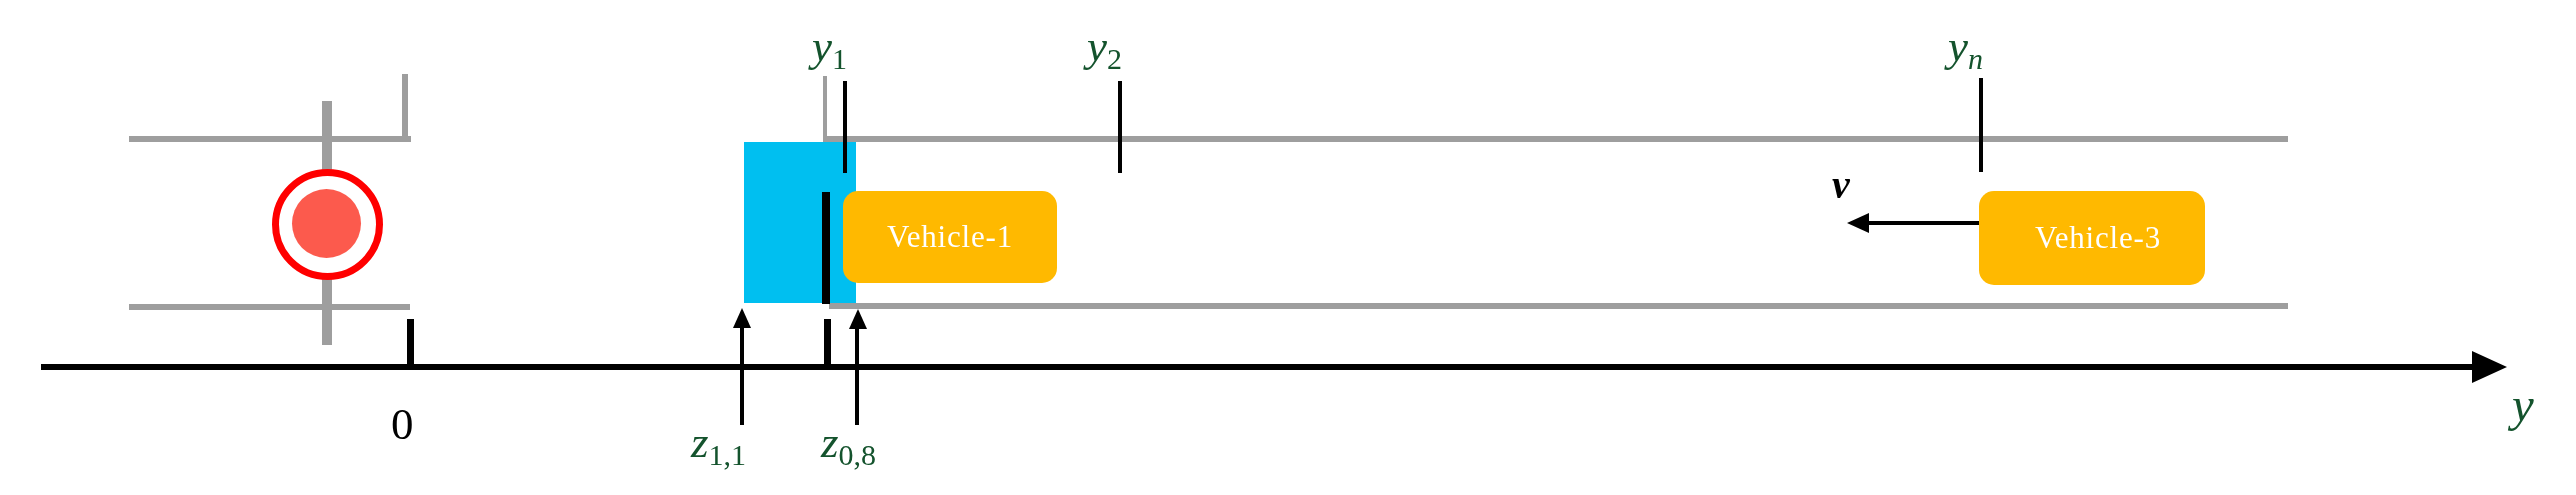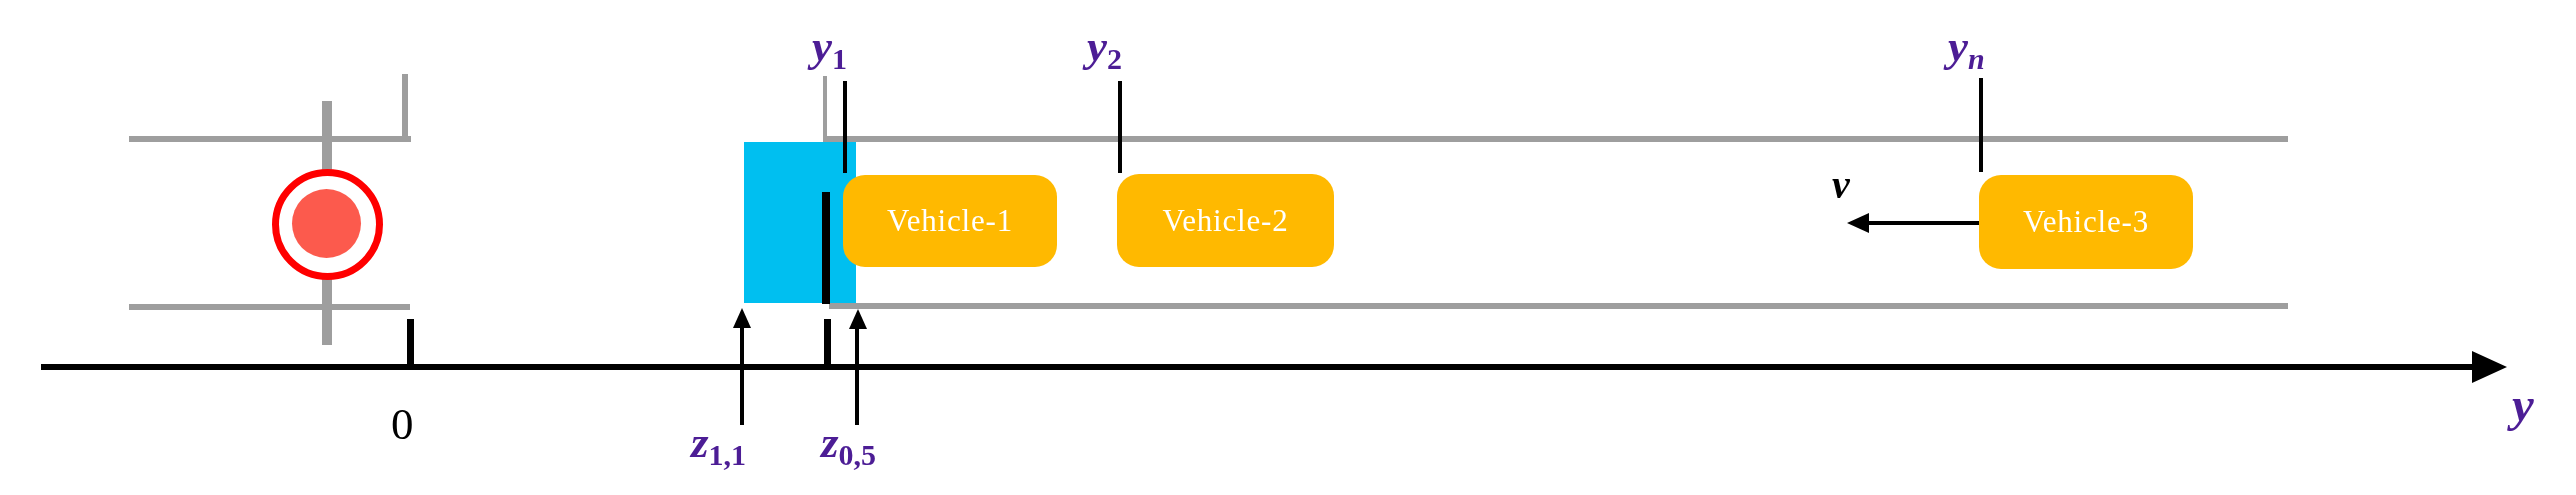--- a/index.html
+++ b/index.html
@@ -24,26 +24,27 @@
   }
   .signal-core{
     width:69px;height:69px;border-radius:50%;
     background:var(--signal_fill_red,#FC5A4D);
   }
   
   .occupied{background:var(--occupied_cyan,#00BFF0);}
   
   .vehicle{
     background:var(--vehicle_orange,#FFB900);
-    border-radius:22px;
+    border-radius:15px;
     display:flex;align-items:center;justify-content:center;
     color:#ffffff;
     font-size:31px;
     font-family:"Liberation Serif", serif;
     letter-spacing:0.8px;
+    margin-top:16px;
   }
   
   .arrow-up{
     width:0;height:0;
     border-left:9.2px solid transparent;
     border-right:9.2px solid transparent;
     border-bottom:20px solid var(--line_black,#000000);
   }
   .arrow-left{
     width:0;height:0;
@@ -52,26 +53,25 @@
     border-right:22px solid var(--line_black,#000000);
   }
   .arrow-right{
     width:0;height:0;
     border-top:16px solid transparent;
     border-bottom:16px solid transparent;
     border-left:35px solid var(--line_black,#000000);
   }
   
   .mlabel{
-    color:#4c1d95;
+    color:#14532d;
     font-style:italic;
     font-size:45px;
     line-height:1;
     white-space:nowrap;
-    font-weight:bold;
   }
   .mlabel .sub{
     font-size:30px;
     font-style:normal;
     vertical-align:-8.4px;
   }
   .mlabel .sub.it{font-style:italic;}
   .plain{color:#000;font-size:45px;line-height:1;}
   .vlabel{color:#000;font-size:40px;font-style:italic;font-weight:bold;line-height:1;}
 </style>
@@ -105,24 +105,21 @@
   <div class="abs mlabel" style="left:1087px;top:23.5px;">
     <span>y</span><span class="sub">2</span>
   </div>
   <div class="abs mlabel" style="left:1948px;top:24px;">
     <span>y</span><span class="sub it">n</span>
   </div>
 
   <div class="abs vehicle" style="left:843px;top:175px;width:214px;height:92px;">
     <span>Vehicle-1</span>
   </div>
-  <div class="abs vehicle" style="left:1117px;top:174px;width:217px;height:93px;">
-    <span>Vehicle-2</span>
-  </div>
-  <div class="abs vehicle" style="left:1979px;top:175px;width:214px;height:94px;">
+  <div class="abs vehicle" style="left:1979px;top:175px;width:214px;height:94px;padding-left:12px;">
     <span>Vehicle-3</span>
   </div>
 
   <div class="abs black" style="left:1867px;top:221px;width:112px;height:4.2px;"></div>
   <div class="abs arrow-left" style="left:1847px;top:213px;"></div>
   <div class="abs vlabel" style="left:1832px;top:165px;">v</div>
 
   <div class="abs black" style="left:41px;top:364px;width:2437px;height:5.9px;"></div>
   <div class="abs arrow-right" style="left:2472px;top:351px;"></div>
   <div class="abs mlabel" style="left:2512px;top:380px;font-size:49px;">y</div>
@@ -135,17 +132,17 @@
   <div class="abs black" style="left:740px;top:326px;width:4.2px;height:99px;"></div>
   <div class="abs arrow-up" style="left:733px;top:308px;"></div>
 
   <div class="abs black" style="left:855px;top:328px;width:4.2px;height:97px;"></div>
   <div class="abs arrow-up" style="left:849px;top:309px;"></div>
 
   <div class="abs mlabel" style="left:691px;top:420px;">
     <span>z</span><span class="sub">1,1</span>
   </div>
   <div class="abs mlabel" style="left:821px;top:420px;">
-    <span>z</span><span class="sub">0,5</span>
+    <span>z</span><span class="sub">0,8</span>
   </div>
 
 </div>
 
 
 </body></html>

